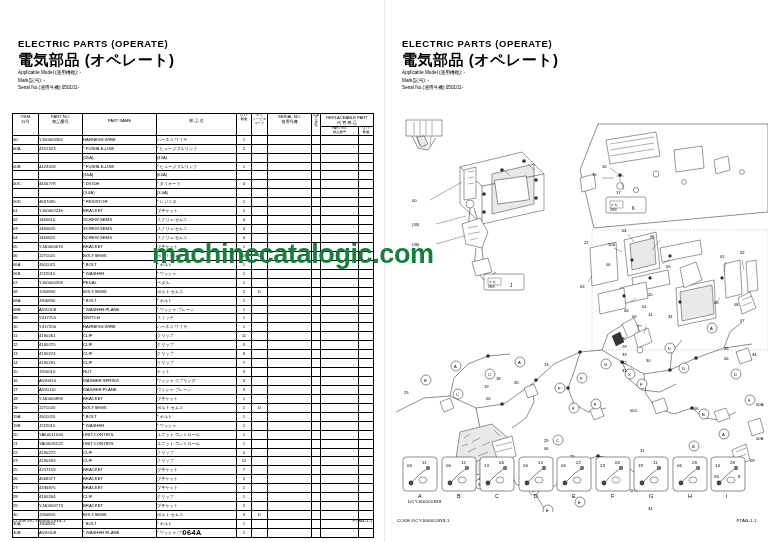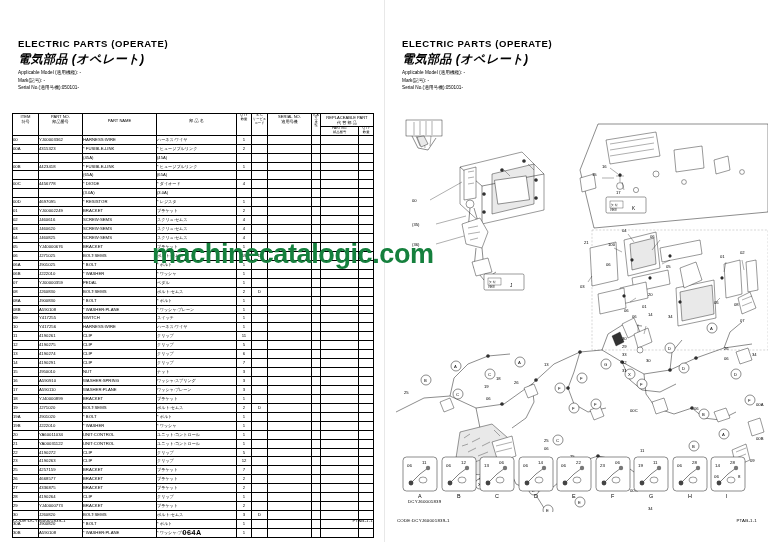--- a/index.html
+++ b/index.html
@@ -4,21 +4,21 @@
 <style>
   html,body{margin:0;padding:0;background:#ffffff;}
   body{width:768px;height:542px;font-family:"Liberation Sans",sans-serif;color:#000;overflow:hidden;}
   .page{position:absolute;top:12px;height:466px;width:384px;box-sizing:border-box;}
   #left-page{left:0;}
   #right-page{left:384px;}
   .divider{position:absolute;left:384px;top:0;width:1px;height:542px;background:#e8e8e8;}
 
   .hdr{position:absolute;left:18px;top:26px;}
   .hdr .t-en{font-size:9.5px;letter-spacing:.6px;font-weight:bold;white-space:nowrap;}
-  .hdr .t-jp{font-size:12px;letter-spacing:.5px;font-weight:bold;margin-top:2px;white-space:nowrap;font-style:italic;}
+  .hdr .t-jp{font-size:15px;letter-spacing:.5px;font-weight:bold;margin-top:2px;white-space:nowrap;}
   .meta{position:absolute;left:18px;top:57px;font-size:4.7px;line-height:1.62;white-space:nowrap;}
 
   
   table.parts{position:absolute;left:12px;top:101px;border-collapse:collapse;width:361px;
     table-layout:fixed;font-size:4.2px;}
   table.parts td,table.parts th{border:.4px solid #000;padding:0;vertical-align:top;}
   table.parts thead th{text-align:center;font-weight:normal;line-height:1.22;}
   .c-item{width:26px;}
   .c-pno{width:44px;}
   .c-pname{width:74px;}

